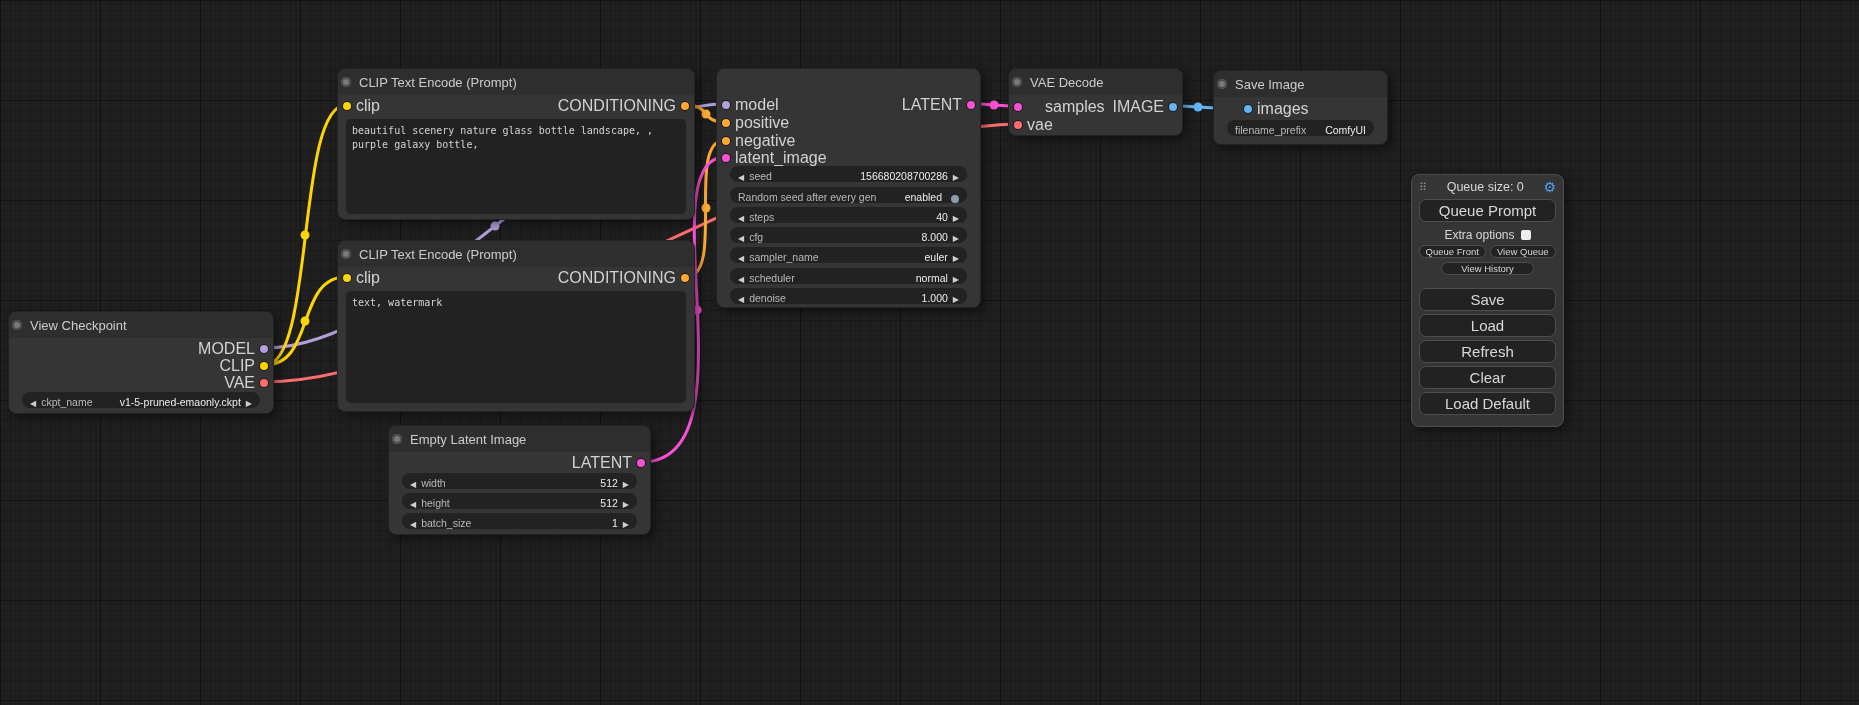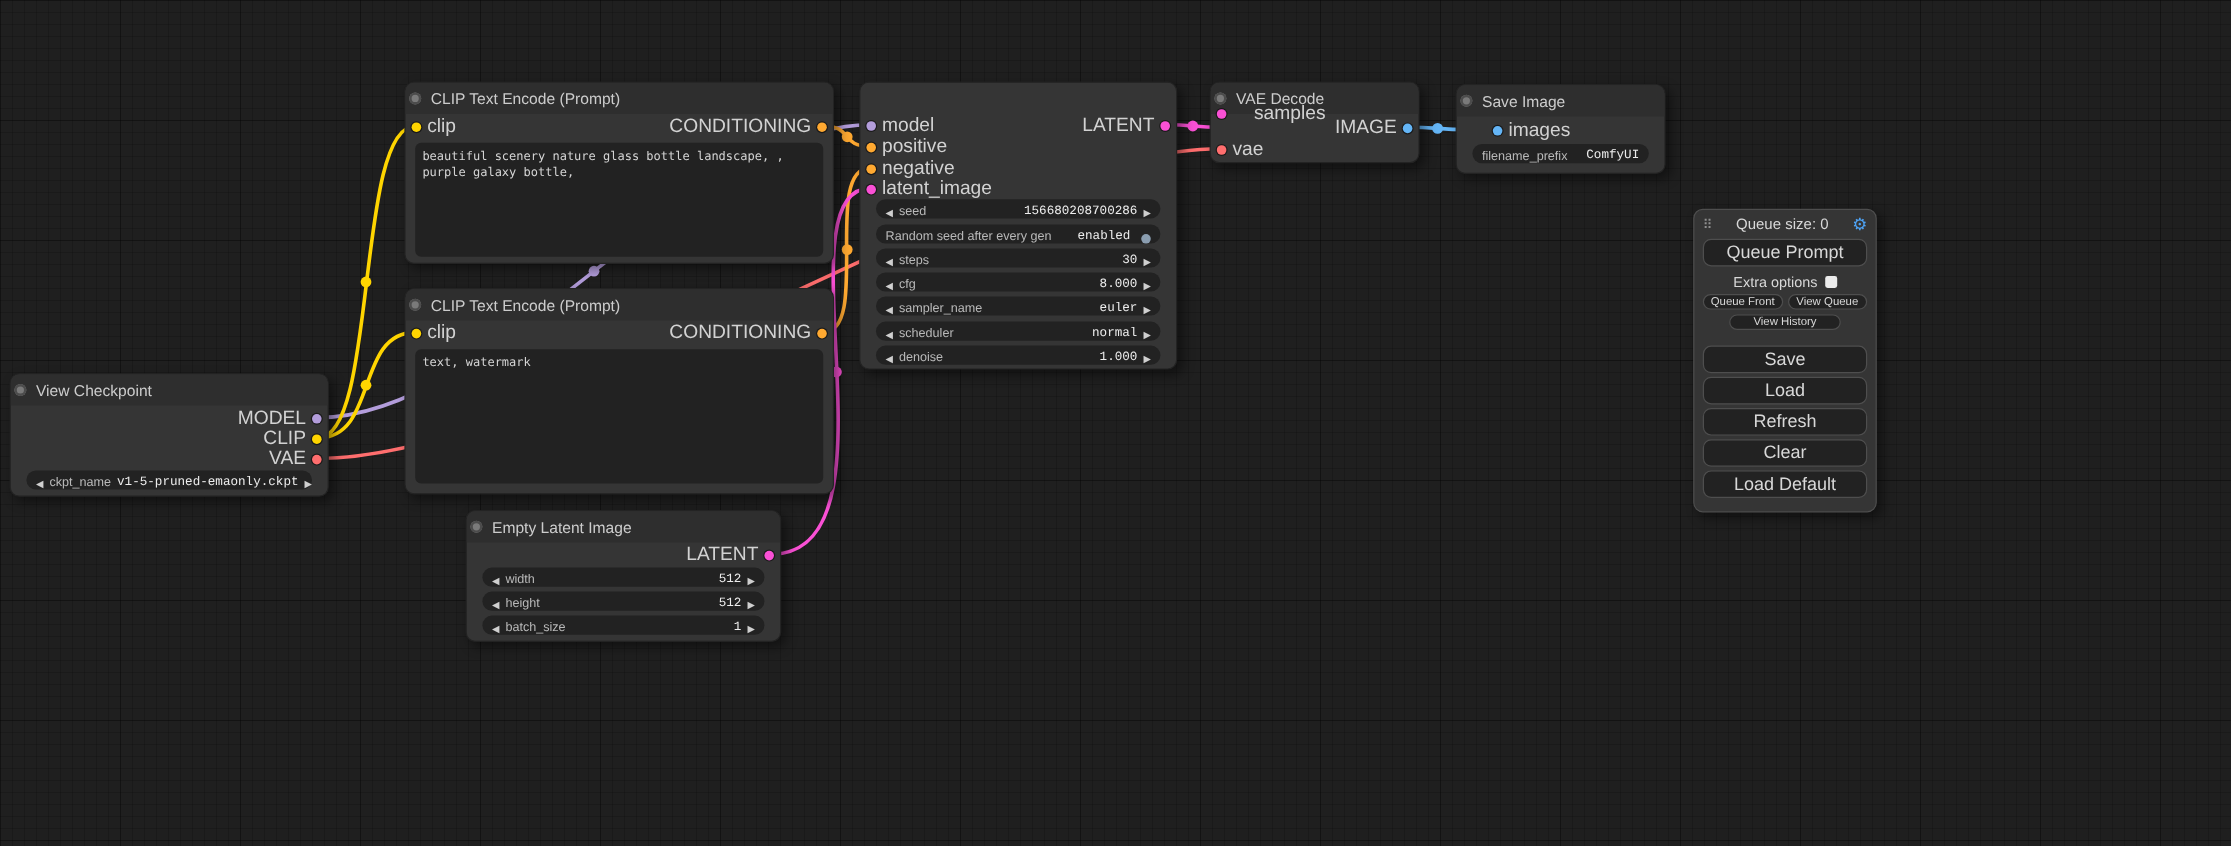--- a/index.html
+++ b/index.html
@@ -31,21 +31,21 @@
   .slot-row{position:absolute;display:flex;align-items:center;height:16px;gap:5px;font-size:16px;color:#d2d2d2;}
   .slot-row.in{left:5px;}
   .slot-row.out{right:5px;}
   .slot-dot{width:8px;height:8px;border-radius:50%;flex:none;box-shadow:0 0 0 1px rgba(0,0,0,0.5);}
   .widget{
     position:absolute;left:13px;right:13px;height:16px;background:#222;
     border-radius:8px;display:flex;align-items:flex-end;gap:5px;
     padding:0 8px;box-sizing:border-box;font-size:10.5px;color:#b9b9b9;white-space:nowrap;
   }
   .widget .arrow{font-size:8px;color:#cfcfcf;line-height:1;flex:none;cursor:pointer;}
-  .widget .w-value{margin-left:auto;color:#ededed;font-family:Liberation Mono, monospace;}
+  .widget .w-value{margin-left:auto;color:#ededed;}
   .toggle-dot{width:8px;height:8px;border-radius:50%;flex:none;margin-left:4px;}
   .prompt-text{
     position:absolute;left:8px;right:8px;background:#222;border:none;outline:none;resize:none;
     border-radius:5px;color:#d4d4d4;font-family:"DejaVu Sans Mono",monospace;
     font-size:10px;line-height:1.4;padding:5px 6px;box-sizing:border-box;overflow:hidden;white-space:pre-wrap;
   }
   .queue-panel{
     position:absolute;left:1411px;top:174px;width:153px;z-index:3;
     background:#353535;border:1px solid #4e4e4e;border-radius:8px;
     box-shadow:4px 4px 10px rgba(0,0,0,0.45);box-sizing:border-box;padding-bottom:8px;
@@ -210,21 +210,21 @@
     <span class="arrow">▶</span>
   </div>
   <div class="widget" style="top:118px;">
     <span class="w-label">Random seed after every gen</span>
     <span class="w-value">enabled</span>
     <span class="toggle-dot" style="background-color: rgb(138, 157, 176);"></span>
   </div>
   <div class="widget" style="top:138px;">
     <span class="arrow">◀</span>
     <span class="w-label">steps</span>
-    <span class="w-value">30</span>
+    <span class="w-value">40</span>
     <span class="arrow">▶</span>
   </div>
   <div class="widget" style="top:158px;">
     <span class="arrow">◀</span>
     <span class="w-label">cfg</span>
     <span class="w-value">8.000</span>
     <span class="arrow">▶</span>
   </div>
   <div class="widget" style="top:178px;">
     <span class="arrow">◀</span>
@@ -244,21 +244,21 @@
     <span class="w-value">1.000</span>
     <span class="arrow">▶</span>
   </div>
 </div>
 
 <div class="node" style="left:1008px;top:68px;width:175px;height:68px;">
   <div class="node-title">
     <span class="collapse-dot"></span>
     <span>VAE Decode</span>
   </div>
-  <div class="slot-row in" style="top:18px;gap:23px;">
+  <div class="slot-row in" style="top:30px;gap:23px;">
     <span class="slot-dot" style="background-color: rgb(250, 80, 213);"></span>
     <span>samples</span>
   </div>
   <div class="slot-row in" style="top:48px;">
     <span class="slot-dot" style="background-color: rgb(255, 110, 110);"></span>
     <span>vae</span>
   </div>
   <div class="slot-row out" style="top:30px;">
     <span>IMAGE</span>
     <span class="slot-dot" style="background-color: rgb(100, 181, 246);"></span>

